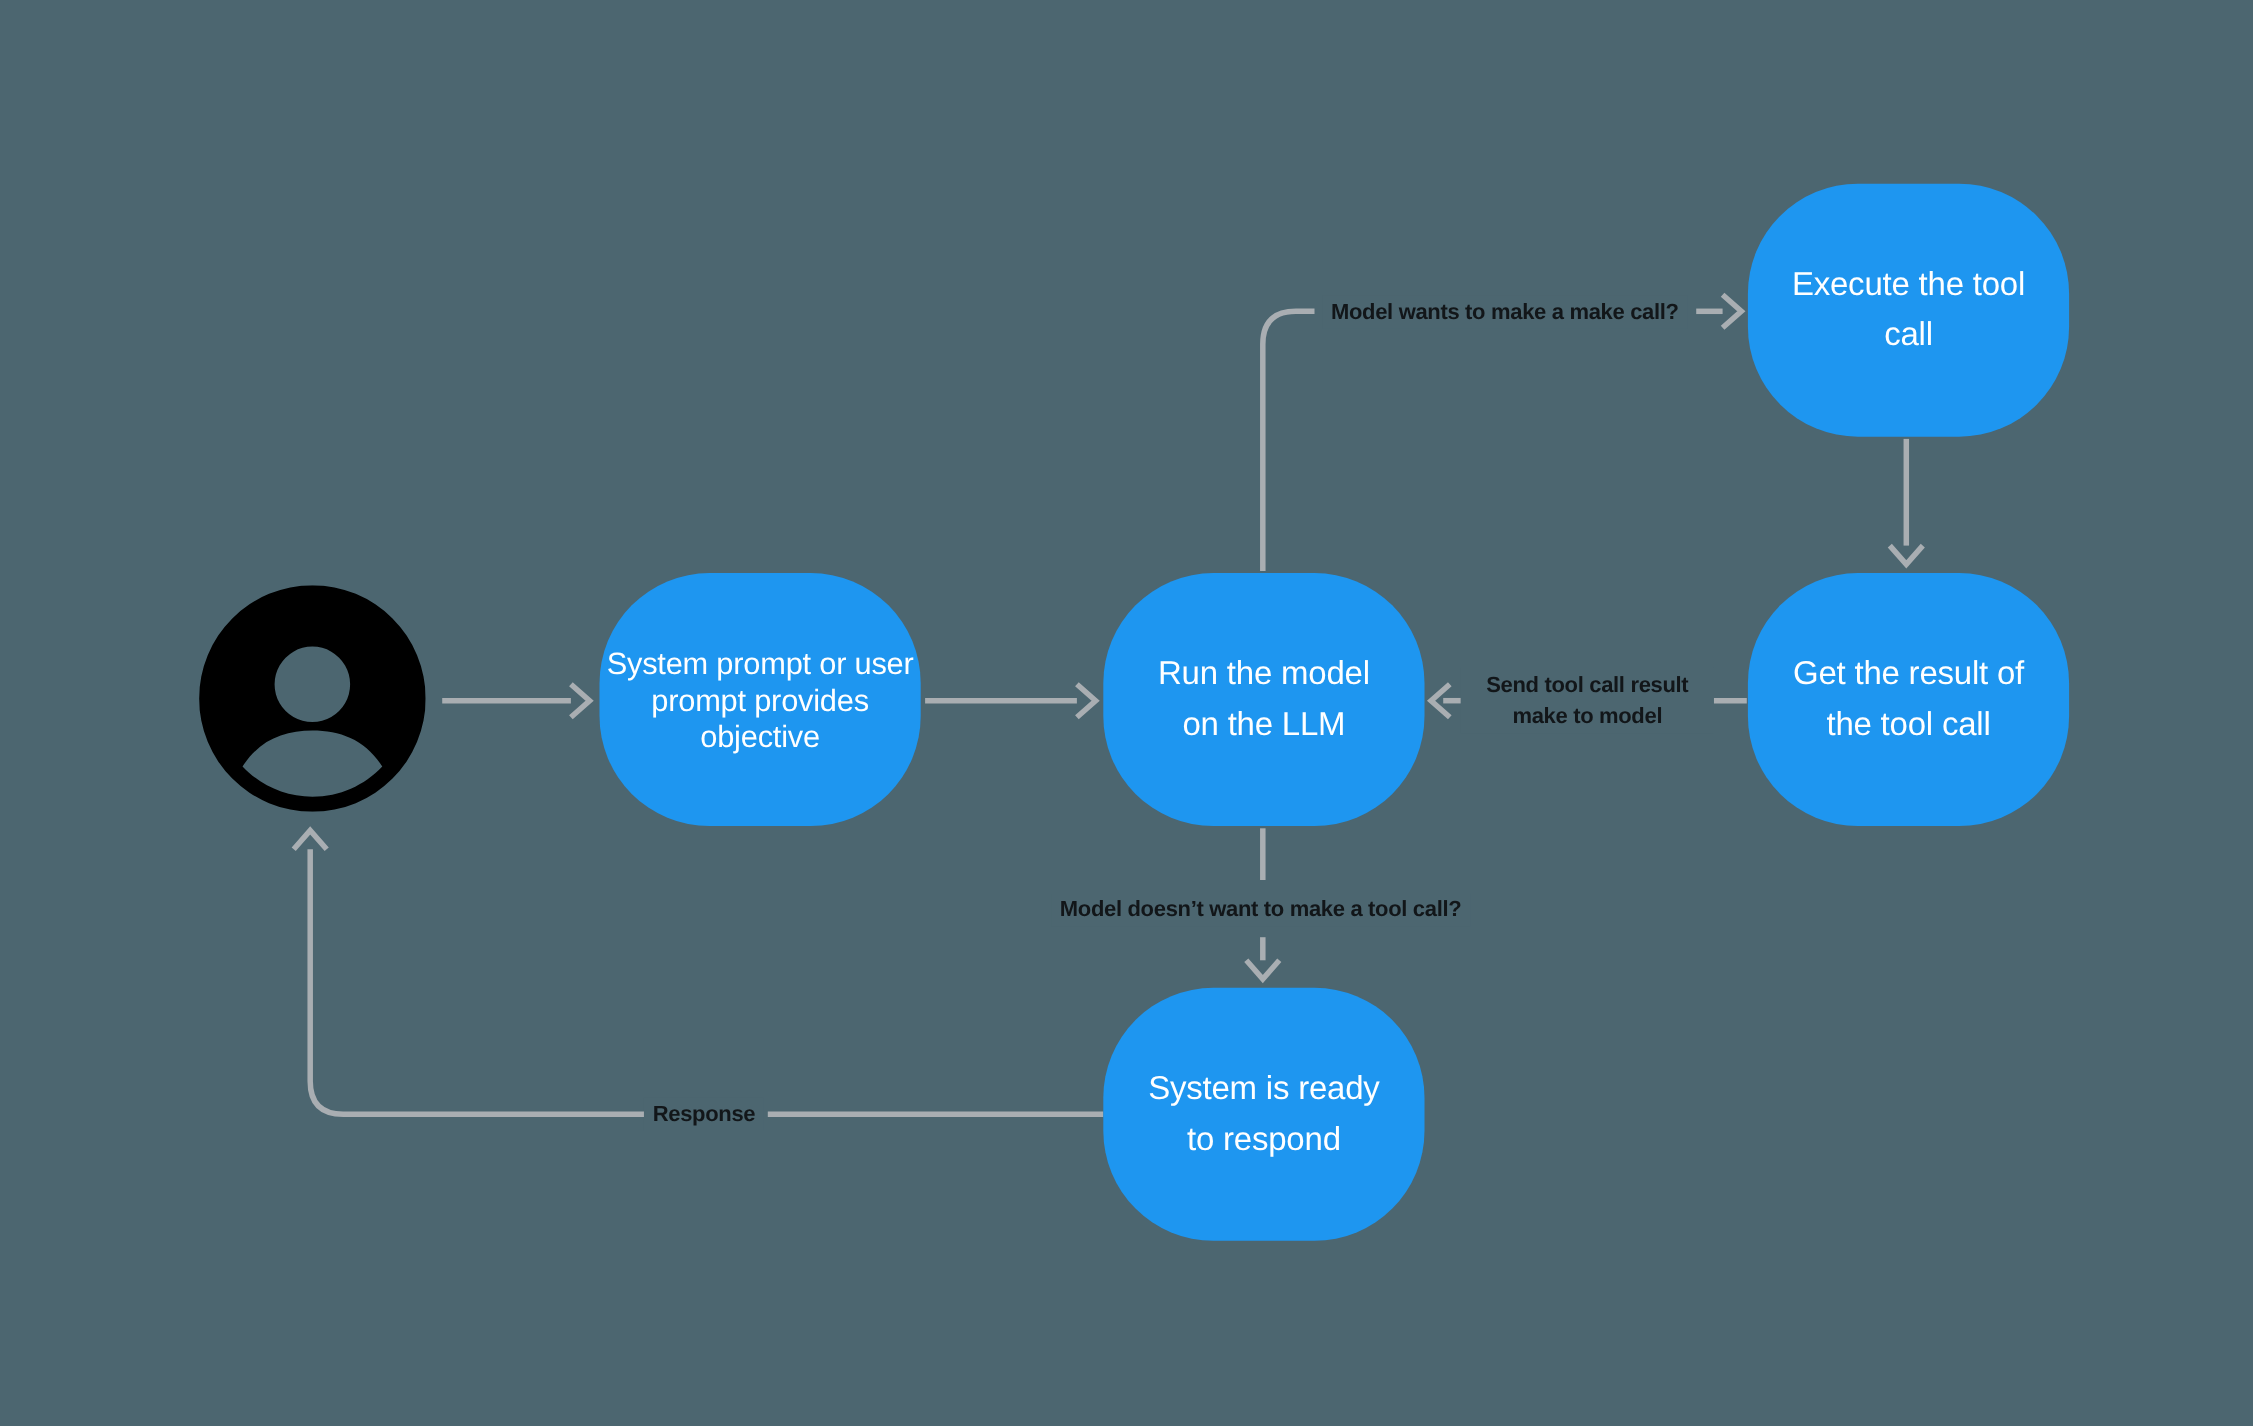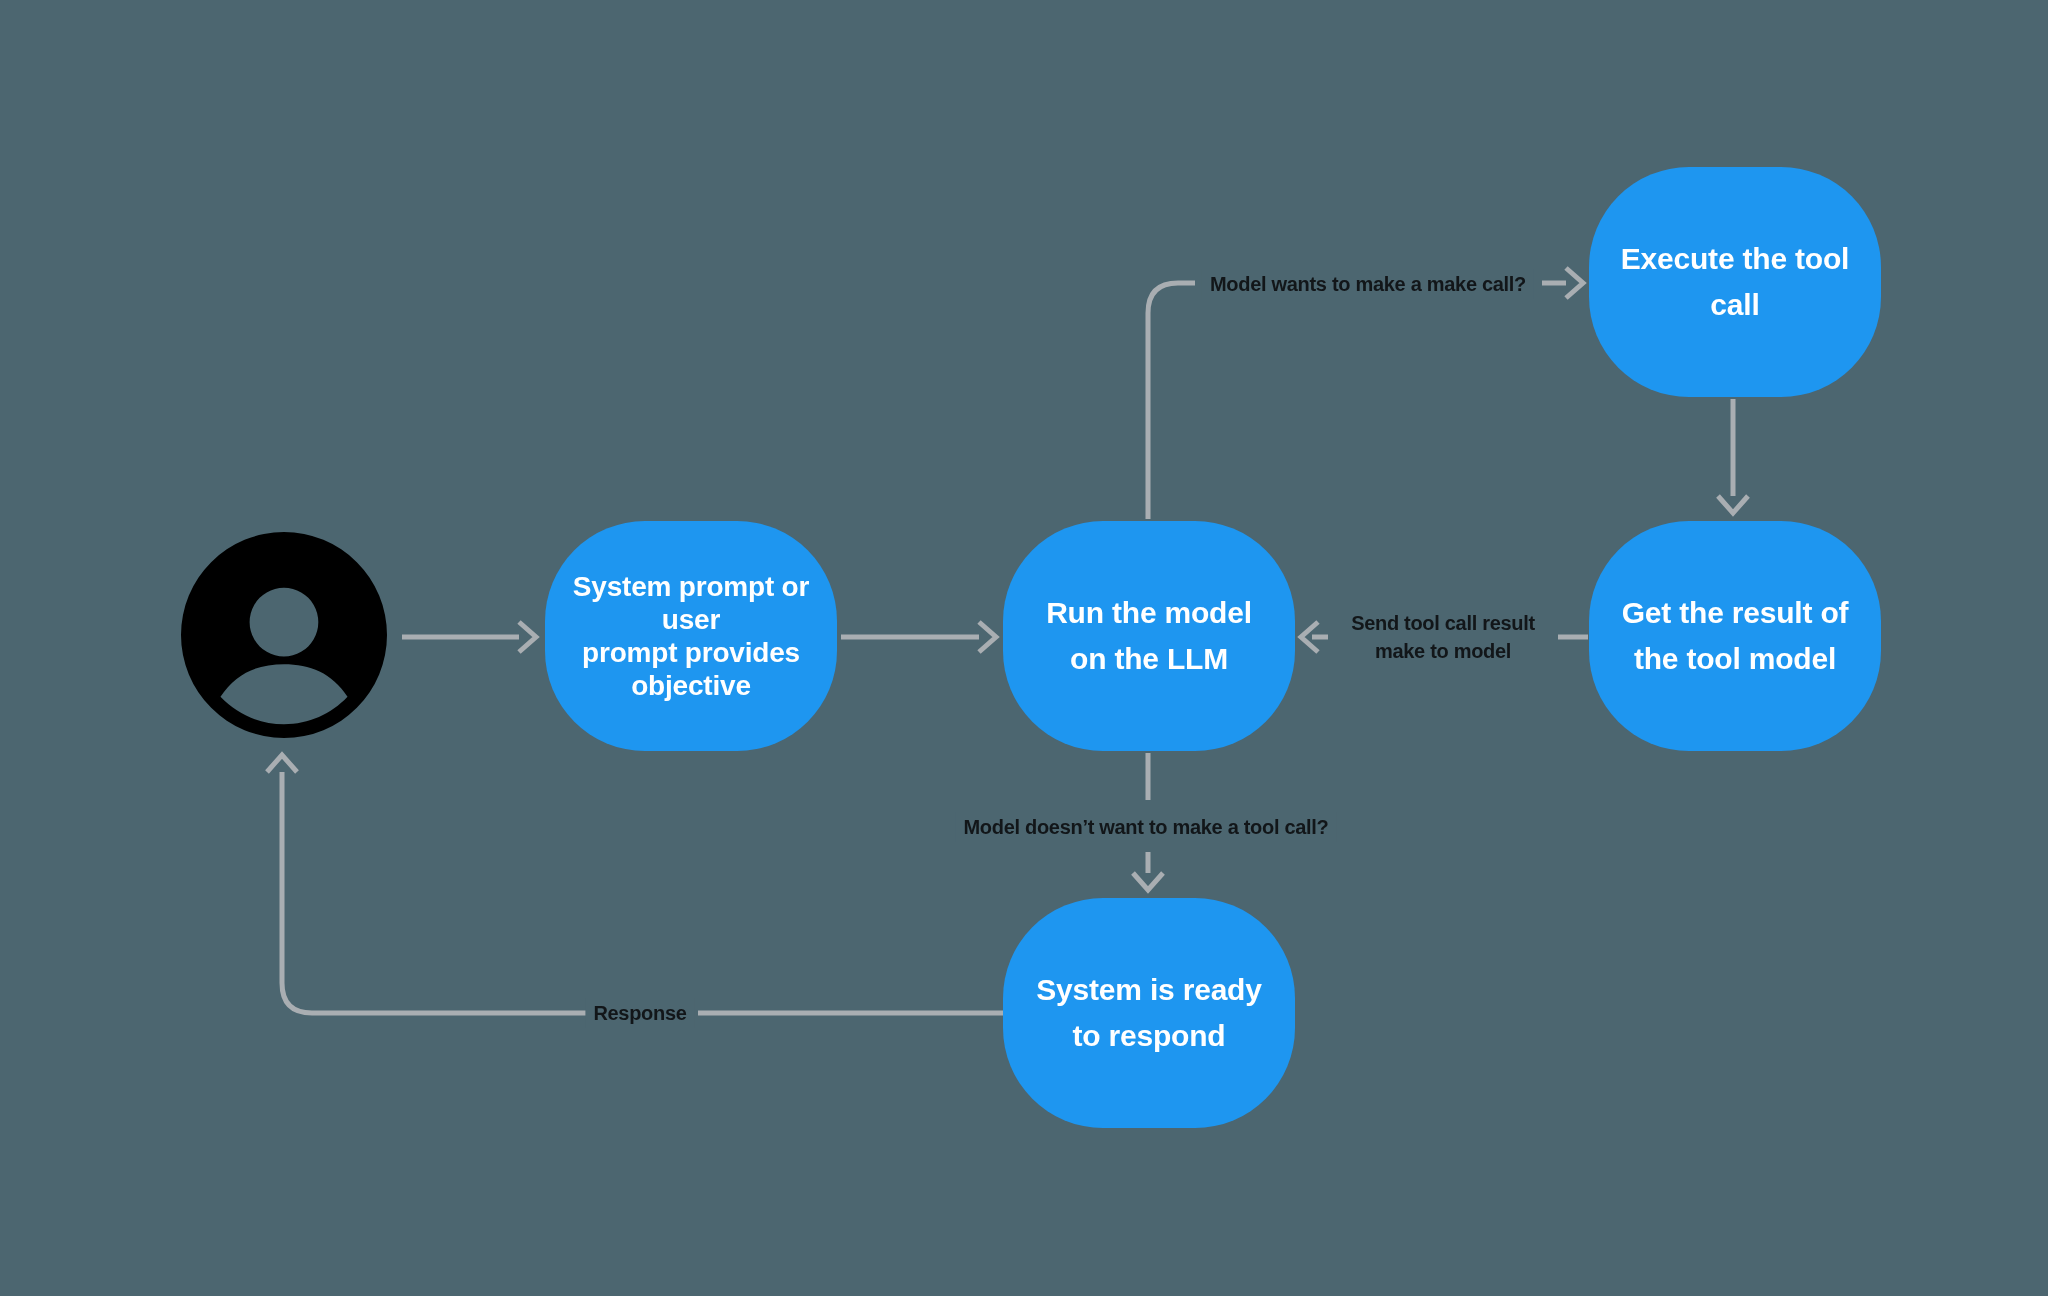--- a/index.html
+++ b/index.html
@@ -21,21 +21,21 @@
     fill:none;stroke:var(--edge);stroke-width:5;stroke-linejoin:miter;stroke-linecap:butt;
   }
   .node{
     position:absolute;
     width:292px;height:230px;
     background:var(--node);
     border-radius:100px;
     display:flex;align-items:center;justify-content:center;
     text-align:center;
     color:#ffffff;
-    font-weight:700;
+    font-weight:400;
     z-index:2;
   }
   .node .txt{
     display:block;
     white-space:pre-line;
     font-size:30px;
     line-height:46px;
     letter-spacing:-0.2px;
   }
   .node.small .txt{
@@ -141,21 +141,21 @@
 on the LLM</span>
   </div>
 
   <div class="node node-execute-tool">
     <span class="txt">Execute the tool
 call</span>
   </div>
 
   <div class="node node-get-result">
     <span class="txt">Get the result of
-the tool model</span>
+the tool call</span>
   </div>
 
   <div class="node node-ready-respond">
     <span class="txt">System is ready
 to respond</span>
   </div>
 
   <div class="edge-label label-wants">Model wants to make a make call?</div>
 
   <div class="edge-label two-line label-send-back">Send tool call result

